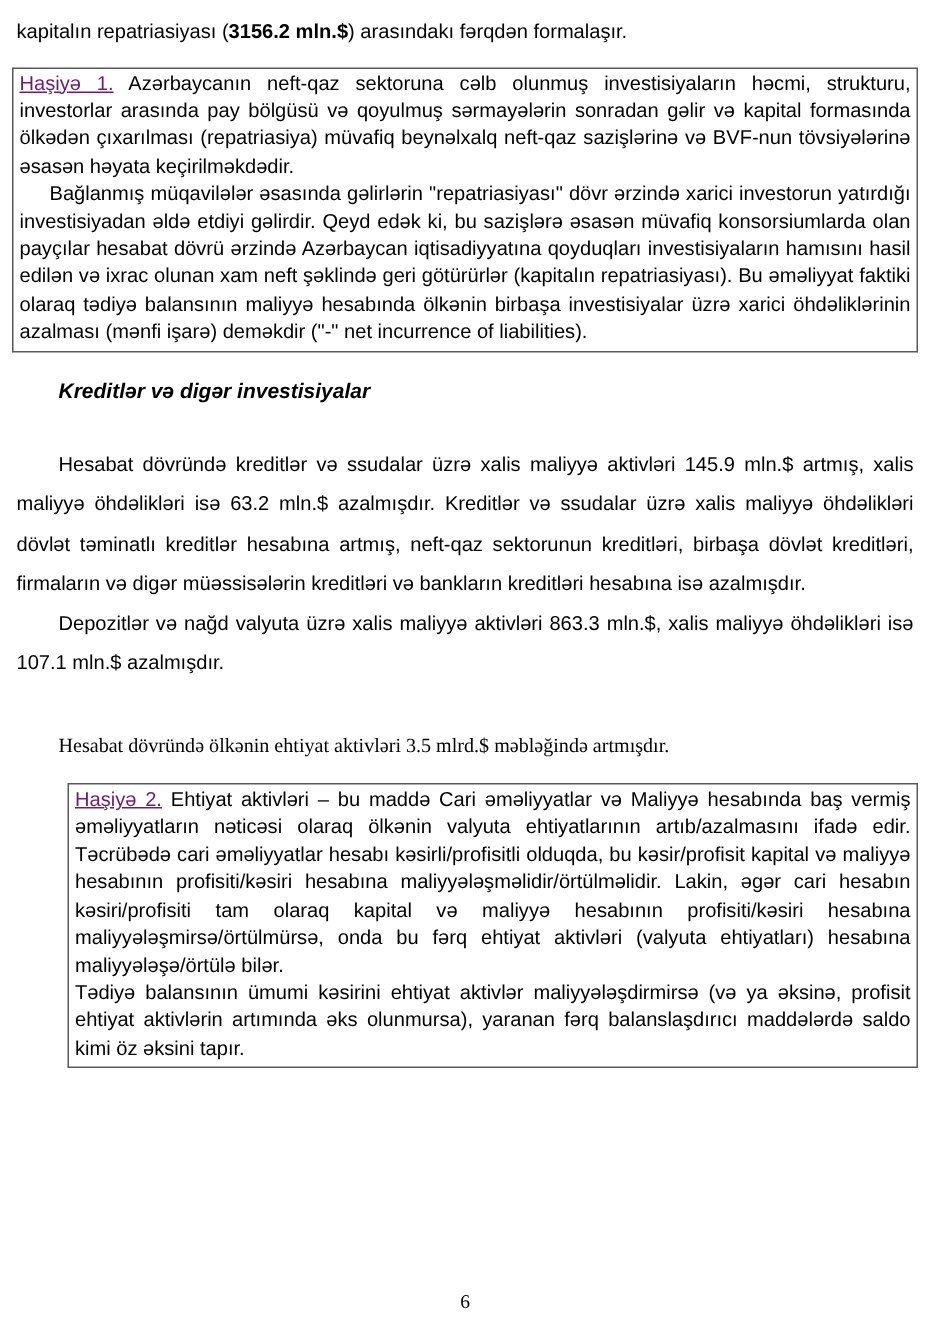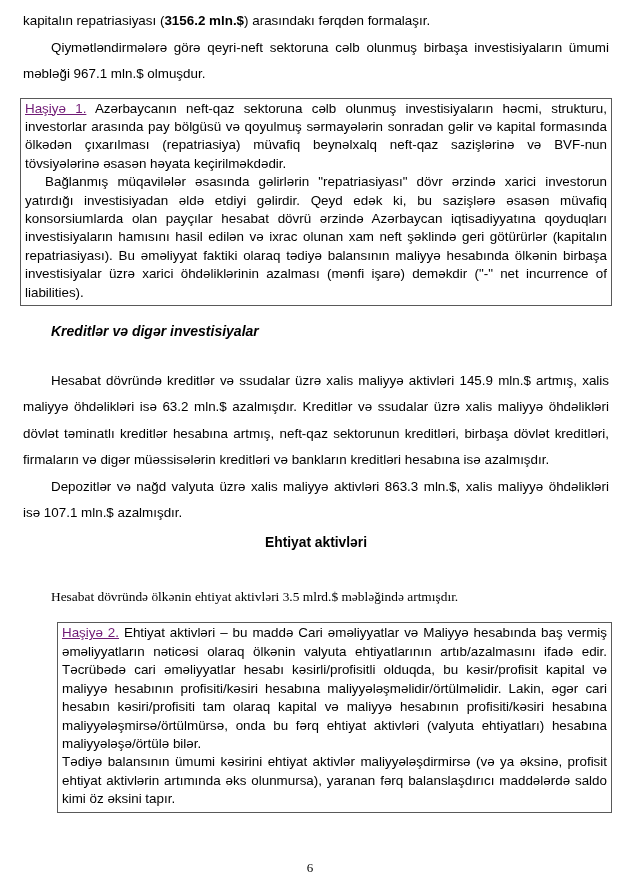--- a/index.html
+++ b/index.html
@@ -1,21 +1,21 @@
 <!DOCTYPE html>
 <html><head>
 <meta charset="utf-8">
 <style>
   html, body { margin: 0; padding: 0; background: #ffffff; }
   .page {
     position: relative;
     width: 620px;
     height: 882px;
     box-sizing: border-box;
-    padding: 8px 8px 0 20px;
+    padding: 8px 8px 0 8px;
     background: #ffffff;
     color: #000000;
     font-family: "Liberation Sans", "DejaVu Sans", sans-serif;
     overflow: hidden;
   }
   .p-body {
     margin: 0;
     padding: 0 3px;
     font-size: 13.4px;
     line-height: 26.5px;
@@ -69,35 +69,33 @@
 </style>
 </head>
 <body>
 
 <div class="page">
 
   <p class="p-body">
     <span>kapitalın repatriasiyası (</span><span class="bold-amount">3156.2 mln.$</span><span>) arasındakı fərqdən formalaşır.</span>
   </p>
 
-  <p class="p-body indent">Qiymətləndirmələrə görə qeyri-neft sektoruna cəlb olunmuş birbaşa investisiyaların ümumi məbləği 967.1 mln.$ olmuşdur.</p>
 
   <div class="note-box">
     <p class="note-p">
       <span class="note-link">Haşiyə 1.</span><span> Azərbaycanın neft-qaz sektoruna cəlb olunmuş investisiyaların həcmi, strukturu, investorlar arasında pay bölgüsü və qoyulmuş sərmayələrin sonradan gəlir və kapital formasında ölkədən çıxarılması (repatriasiya) müvafiq beynəlxalq neft-qaz sazişlərinə və BVF-nun tövsiyələrinə əsasən həyata keçirilməkdədir.</span>
     </p>
     <p class="note-p np-indent">Bağlanmış müqavilələr əsasında gəlirlərin "repatriasiyası" dövr ərzində xarici investorun yatırdığı investisiyadan əldə etdiyi gəlirdir. Qeyd edək ki, bu sazişlərə əsasən müvafiq konsorsiumlarda olan payçılar hesabat dövrü ərzində Azərbaycan iqtisadiyyatına qoyduqları investisiyaların hamısını hasil edilən və ixrac olunan xam neft şəklində geri götürürlər (kapitalın repatriasiyası). Bu əməliyyat faktiki olaraq tədiyə balansının maliyyə hesabında ölkənin birbaşa investisiyalar üzrə xarici öhdəliklərinin azalması (mənfi işarə) deməkdir ("-" net incurrence of liabilities).</p>
   </div>
 
   <h3 class="h-left">Kreditlər və digər investisiyalar</h3>
 
   <p class="p-body indent mt-14">Hesabat dövründə kreditlər və ssudalar üzrə xalis maliyyə aktivləri 145.9 mln.$ artmış, xalis maliyyə öhdəlikləri isə 63.2 mln.$ azalmışdır. Kreditlər və ssudalar üzrə xalis maliyyə öhdəlikləri dövlət təminatlı kreditlər hesabına artmış, neft-qaz sektorunun kreditləri, birbaşa dövlət kreditləri, firmaların və digər müəssisələrin kreditləri və bankların kreditləri hesabına isə azalmışdır.</p>
   <p class="p-body indent">Depozitlər və nağd valyuta üzrə xalis maliyyə aktivləri 863.3 mln.$, xalis maliyyə öhdəlikləri isə 107.1 mln.$ azalmışdır.</p>
 
-  <h3 class="h-center">Ehtiyat aktivləri</h3>
 
   <p class="p-body indent mt-12">Hesabat dövründə ölkənin ehtiyat aktivləri 3.5 mlrd.$ məbləğində artmışdır.</p>
 
   <div class="note-box note-box-2">
     <p class="note-p">
       <span class="note-link">Haşiyə 2.</span><span> Ehtiyat aktivləri – bu maddə Cari əməliyyatlar və Maliyyə hesabında baş vermiş əməliyyatların nəticəsi olaraq ölkənin valyuta ehtiyatlarının artıb/azalmasını ifadə edir. Təcrübədə cari əməliyyatlar hesabı kəsirli/profisitli olduqda, bu kəsir/profisit kapital və maliyyə hesabının profisiti/kəsiri hesabına maliyyələşməlidir/örtülməlidir. Lakin, əgər cari hesabın kəsiri/profisiti tam olaraq kapital və maliyyə hesabının profisiti/kəsiri hesabına maliyyələşmirsə/örtülmürsə, onda bu fərq ehtiyat aktivləri (valyuta ehtiyatları) hesabına maliyyələşə/örtülə bilər.</span>
     </p>
     <p class="note-p">Tədiyə balansının ümumi kəsirini ehtiyat aktivlər maliyyələşdirmirsə (və ya əksinə, profisit ehtiyat aktivlərin artımında əks olunmursa), yaranan fərq balanslaşdırıcı maddələrdə saldo kimi öz əksini tapır.</p>
   </div>
 

